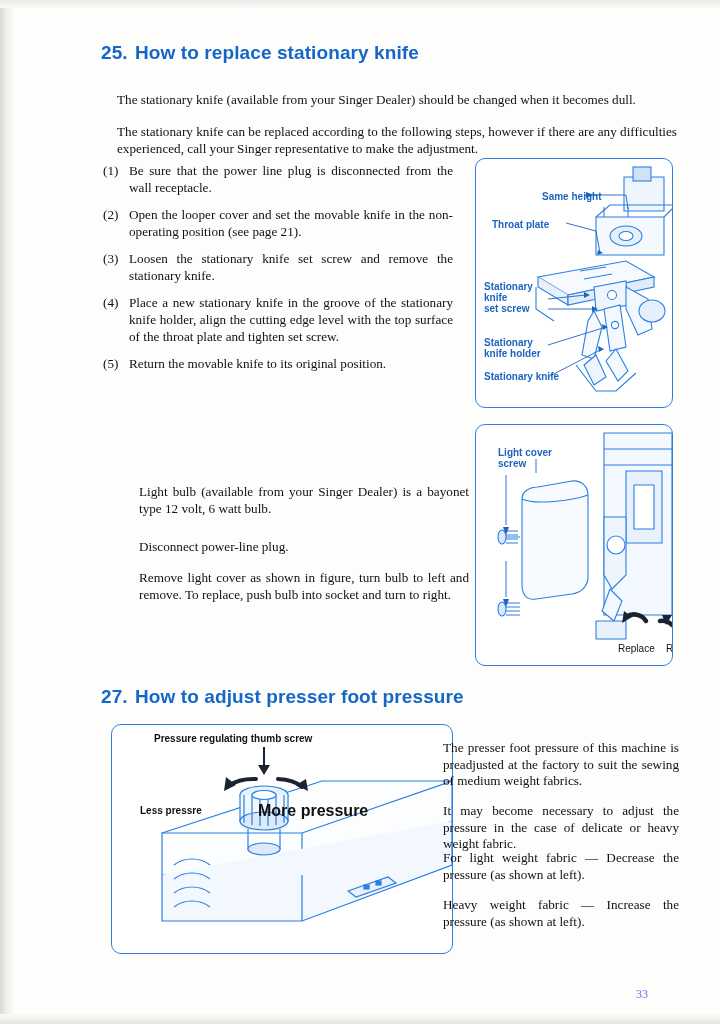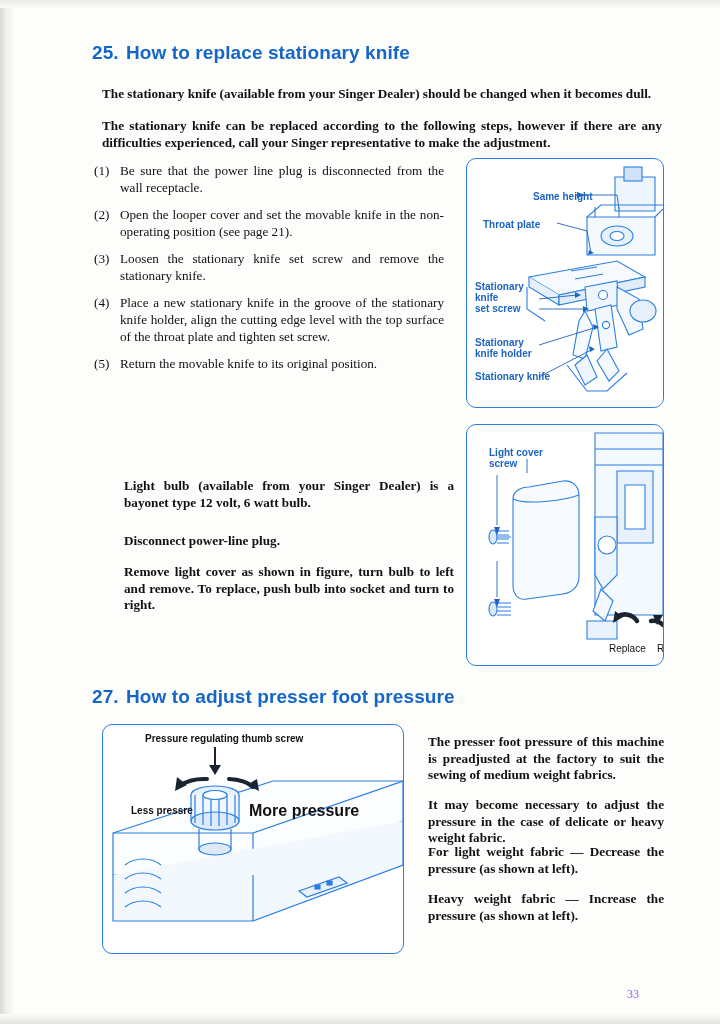--- a/index.html
+++ b/index.html
@@ -35,43 +35,42 @@
   }
   .scan-edge-bottom {
     position: absolute;
     left: 0; right: 0; bottom: 0;
     height: 10px;
     background: linear-gradient(to top, #e4e4e0 0%, #fbfbfa 100%);
   }
 
   .content {
     position: absolute;
-    left: 4px; top: 0;
+    left: 13px; top: 0;
     width: 663px;
     height: 1024px;
   }
 
   h2.section-title {
     margin: 0;
     font-family: "Liberation Sans", sans-serif;
     font-weight: bold;
     color: #1466c8;
     font-size: 19px;
     letter-spacing: 0.1px;
   }
   h2.section-title .num {
     display: inline-block;
     min-width: 34px;
   }
   p.body-text {
-    margin: 8px;
+    margin: 14px;
     font-size: 13.2px;
     line-height: 16.5px;
     text-align: justify;
-    font-weight: bold;
   }
   .numbered-list {
     margin: 0;
     padding: 0;
     list-style: none;
   }
   .numbered-list li {
     display: flex;
     font-size: 13.2px;
     line-height: 17px;
@@ -265,21 +264,21 @@
       <div class="fig-label" style="left:22px; top:22px;">Light cover
 screw</div>
       <div class="fig-label" style="left:142px; top:218px; font-weight:normal; color:#111; font-size:10px;text-align:center;">Replace</div>
       <div class="fig-label" style="left:190px; top:218px; font-weight:normal; color:#111; font-size:10px;">Remove</div>
     </div>
 
     <h2 class="section-title" style="position:absolute; left:88px; top:686px;">
       <span class="num">27.</span><span>How to adjust presser foot pressure</span>
     </h2>
 
-    <div class="figure-box" style="left:98px; top:724px; width:300px; height:228px;">
+    <div class="figure-box" style="left:98px; top:724px; width:300px; height:228px;padding-left:40px;">
       <svg width="300" height="228" viewBox="0 0 300 228">
         <g stroke="#2b7fe0" fill="none" stroke-width="1.2">
 
           <path d="M10 108 L170 56 L300 56 L300 96 L150 150 L10 150 Z" fill="#fbfdff"></path>
           <path d="M10 108 L150 108 L300 56"></path>
           <path d="M150 108 L150 150"></path>
           <path d="M10 150 L10 196 L150 196 L300 140 L300 96" fill="#f2f8fe"></path>
           <path d="M150 150 L150 196"></path>
 
           <path d="M22 140 C32 132 48 132 58 140"></path>

